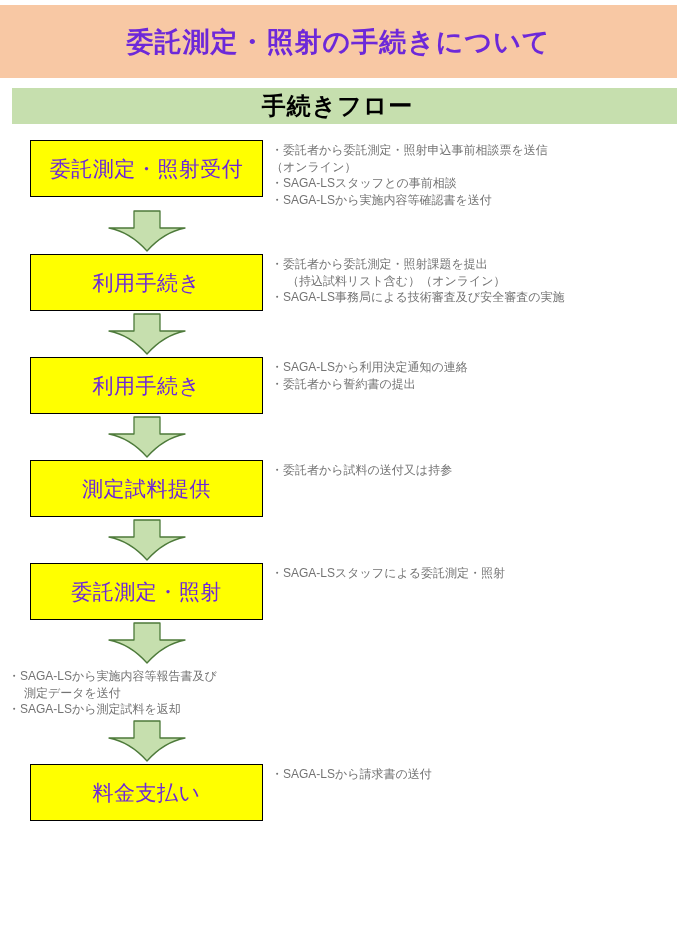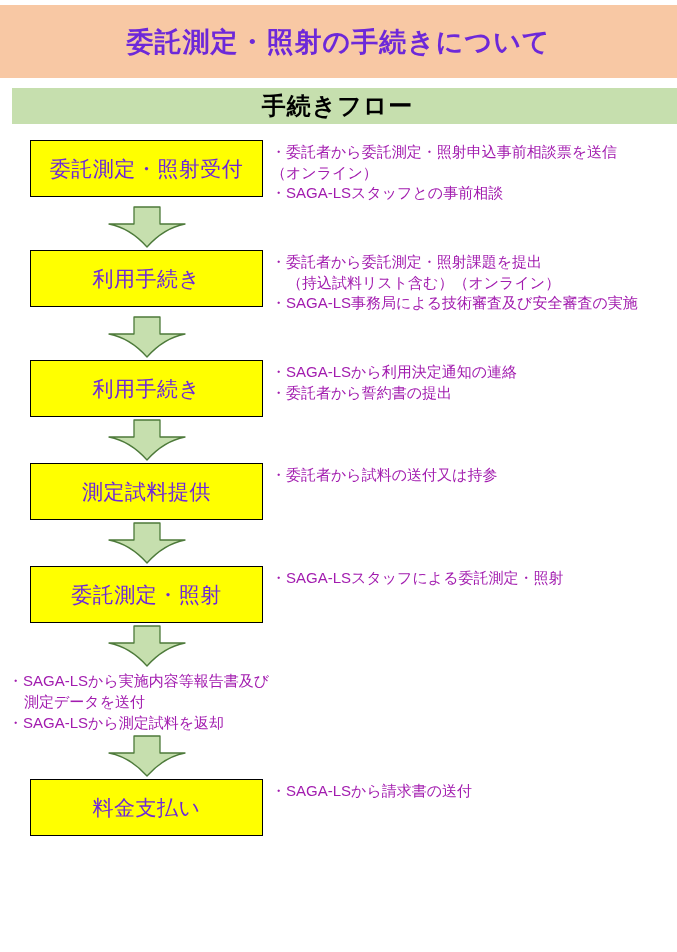--- a/index.html
+++ b/index.html
@@ -103,22 +103,22 @@
     white-space: nowrap;
     letter-spacing: 0.5px;
   }
 
   .bullets {
     margin-left: 8px;
     padding-top: 2px;
     flex: 1 1 auto;
   }
   .bullet-line {
-    font-size: 15px;
-    color: #a21caf;
+    font-size: 12px;
+    color: #737373;
     line-height: 1.38;
     white-space: nowrap;
   }
   .bullet-line.indent {
     padding-left: 16px;
   }
 
   
   .arrow-wrap {
     position: relative;
@@ -148,20 +148,21 @@
   <div class="flow-area" id="flow-area">
       <div class="step-row">
         <div class="step-inner">
           <div class="step-box h1">
             <div class="box-line">委託測定・照射受付</div>
           </div>
           <div class="bullets">
             <div class="bullet-line">・委託者から委託測定・照射申込事前相談票を送信</div>
             <div class="bullet-line">（オンライン）</div>
             <div class="bullet-line">・SAGA-LSスタッフとの事前相談</div>
+            <div class="bullet-line">・SAGA-LSから実施内容等確認書を送付</div>
           </div>
         </div>
       </div>
       <div class="arrow-wrap">
         <svg width="78" height="42" viewBox="0 0 78 42">
           <path d="M26 1 L52 1 L52 18 L77 18 Q56 22 39 41 Q22 22 1 18 L26 18 Z" fill="#C6DFAE" stroke="#4D7A3A" stroke-width="1.3" stroke-linejoin="round"></path>
         </svg>
       </div>
       <div class="step-row">
         <div class="step-inner">

